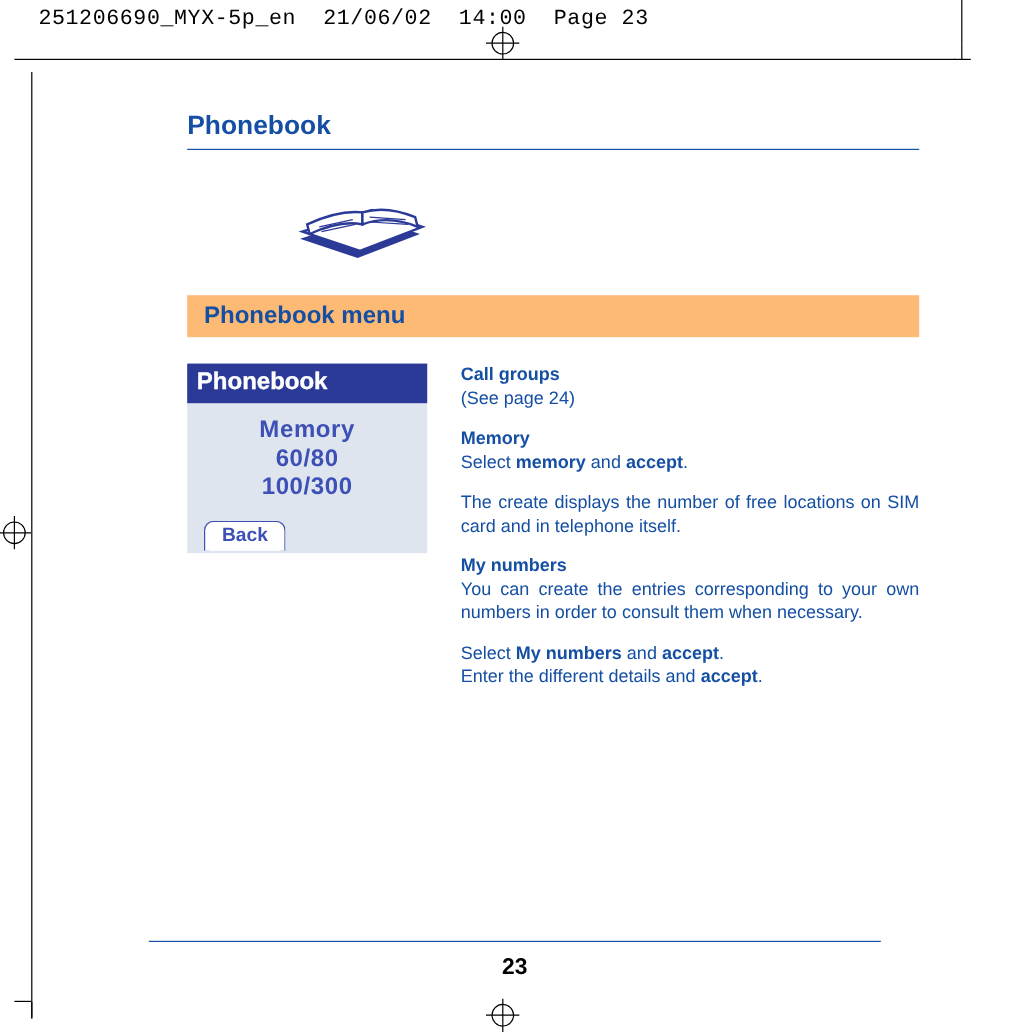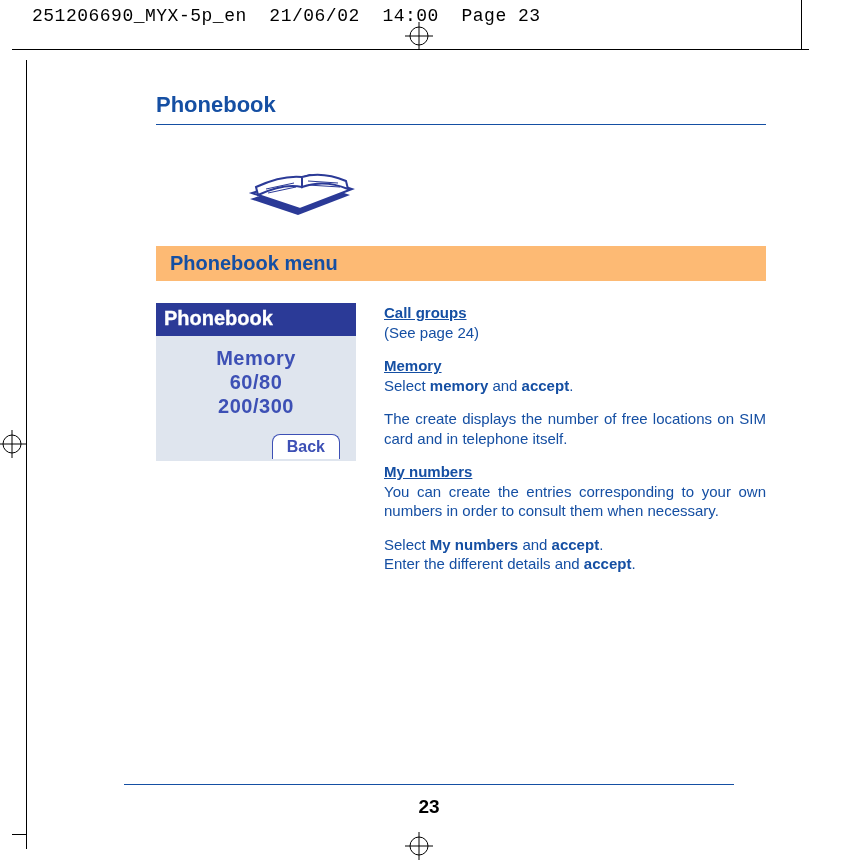--- a/index.html
+++ b/index.html
@@ -96,37 +96,37 @@
     padding: 10px 0 16px;
     font-weight: 900;
     color: #3d50b5;
     font-size: 20px;
     letter-spacing: .5px;
     font-family: Tahoma, Verdana, sans-serif;
   }
   .ps-line { line-height: 1.2; }
   .ps-soft {
     display: flex;
-    justify-content: flex-end;
-    padding: 0 16px 2px;
+    justify-content: flex-start;
+    padding: 0 6px 2px;
   }
   .ps-softkey {
     background: #fff;
     border: 1px solid #3d50b5;
     border-bottom: none;
     border-radius: 8px 8px 0 0;
     padding: 3px 14px;
     color: #3d50b5;
     font-weight: 700;
     font-size: 16px;
     font-family: Tahoma, Verdana, sans-serif;
     margin-left: 8px;
   }
 
-  .right-col .h { font-weight: 700; display:block;text-decoration:underline; }
+  .right-col .h { font-weight: 700; display:block; }
   .right-col .p-gap { margin-top: 14px; }
   .right-col .just { text-align: justify; }
 
   .bottom-rule {
     position: absolute;
     left: 124px;
     top: 784px;
     width: 610px;
     height: 1px;
     background: #154fa3;
@@ -202,21 +202,21 @@
 
   <div class="section-bar">Phonebook menu</div>
 
   <div class="two-col">
     <div class="left-col">
       <div class="phone-screen">
         <div class="ps-title">Phonebook</div>
         <div class="ps-body">
           <div class="ps-line">Memory</div>
           <div class="ps-line">60/80</div>
-          <div class="ps-line">200/300</div>
+          <div class="ps-line">100/300</div>
         </div>
         <div class="ps-soft">
           <div class="ps-softkey">Back</div>
         </div>
       </div>
     </div>
 
     <div class="right-col">
       <span class="h">Call groups</span>
       <span>(See page 24)</span>

